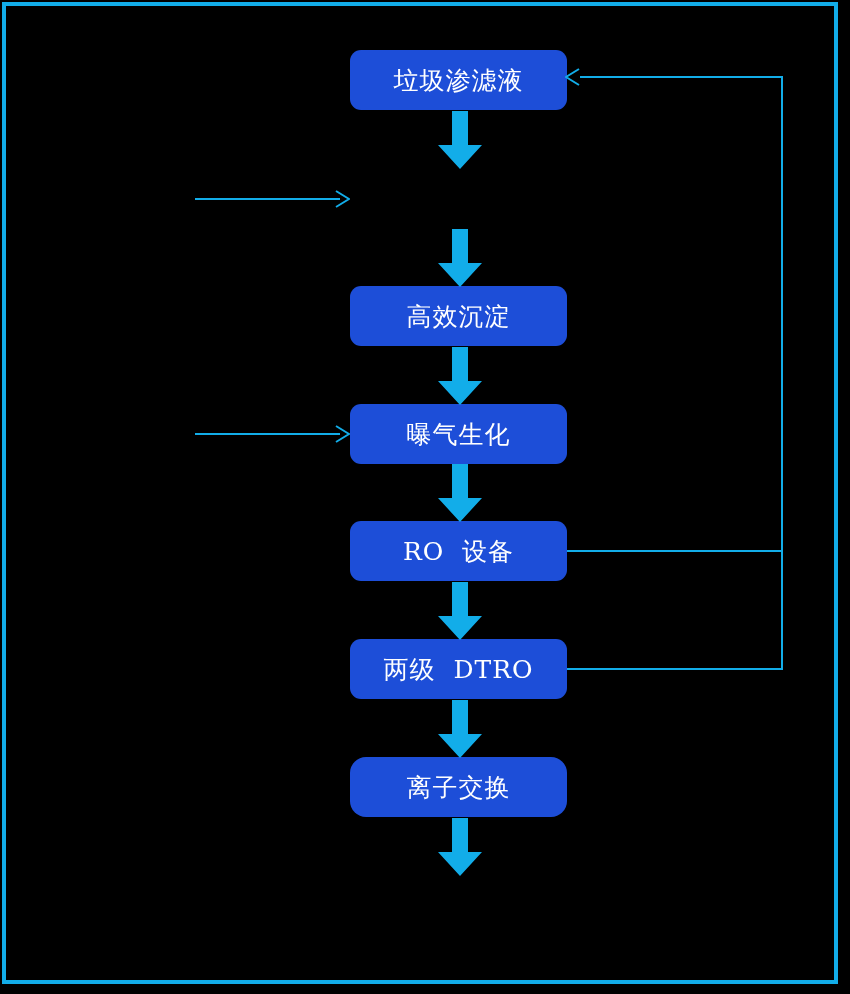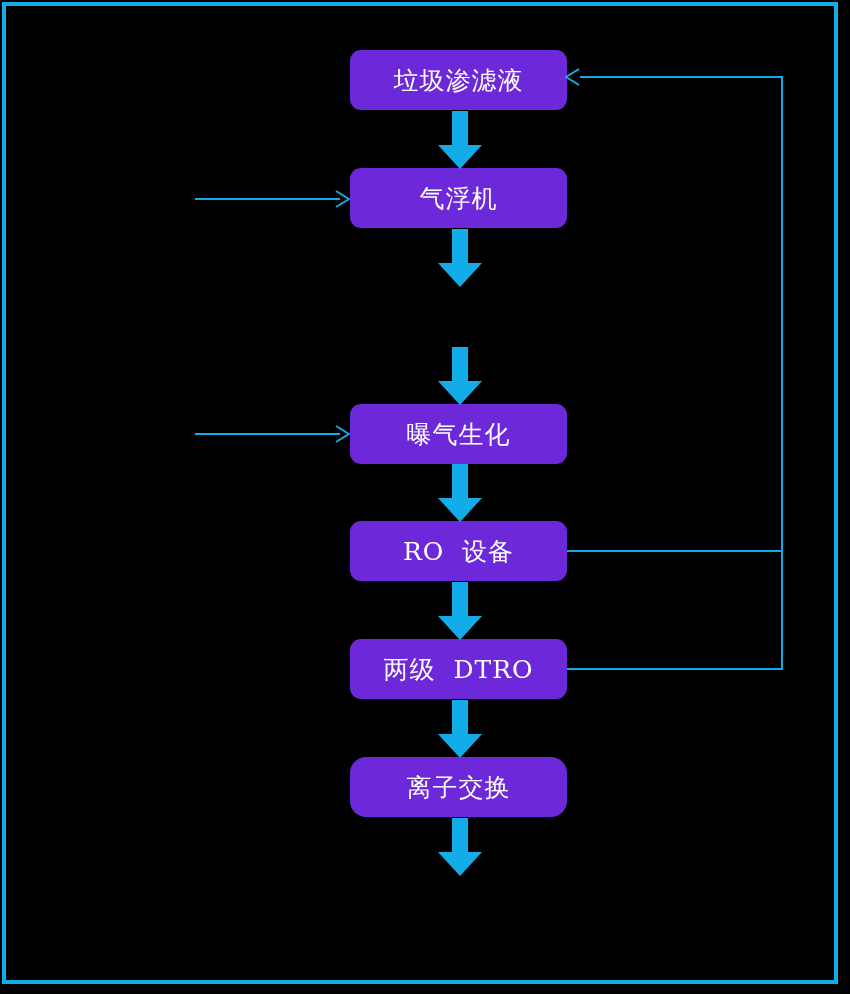--- a/index.html
+++ b/index.html
@@ -25,21 +25,21 @@
     border: 4px solid #12ade9;
     box-sizing: border-box;
     pointer-events: none;
   }
   
   .node {
     position: absolute;
     left: 350px;
     width: 217px;
     height: 60px;
-    background: #6d28d9;
+    background: #1d4ed8;
     border-radius: 11px;
     display: flex;
     align-items: center;
     justify-content: center;
     color: #ffffff;
     font-size: 25px;
     letter-spacing: 1px;
     white-space: pre;
     box-sizing: border-box;
   }
@@ -64,21 +64,21 @@
   }
 </style>
 </head>
 <body>
 
 <div id="canvas">
 
   <div id="frame"></div>
 
   <div class="node" style="top:50px;">垃圾渗滤液</div>
-  <div class="node" style="top:168px;">气浮机</div>
+  <div class="node" style="top:286px;">高效沉淀</div>
   <div class="node" style="top:521px;">RO  设备</div>
   <div class="node" style="top:404px;">曝气生化</div>
   <div class="node" style="top:639px;">两级  DTRO</div>
   <div class="node" style="top:757px;border-radius:16px;">离子交换</div>
 
   <svg class="blockarrow" style="top:111px;" viewBox="0 0 44 58">
     <polygon points="14,0 30,0 30,34 44,34 22,58 0,34 14,34" fill="#12ade9"></polygon>
   </svg>
   <svg class="blockarrow" style="top:229px;" viewBox="0 0 44 58">
     <polygon points="14,0 30,0 30,34 44,34 22,58 0,34 14,34" fill="#12ade9"></polygon>

